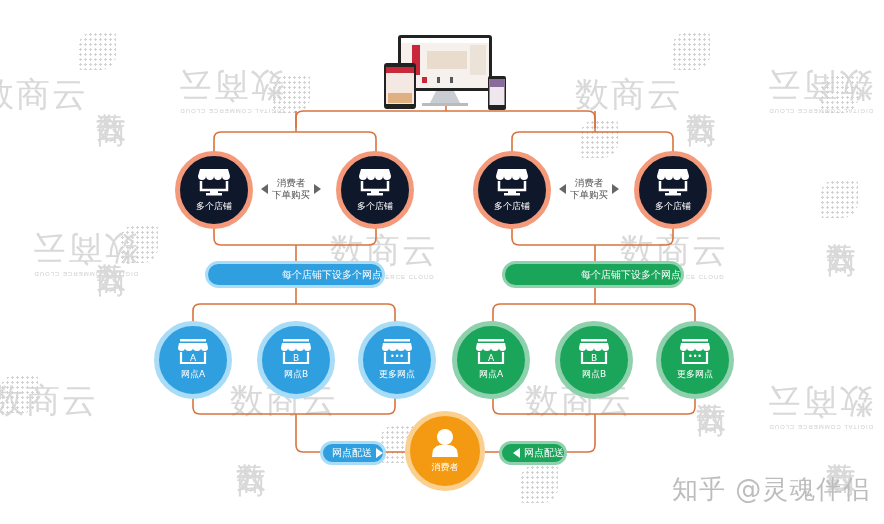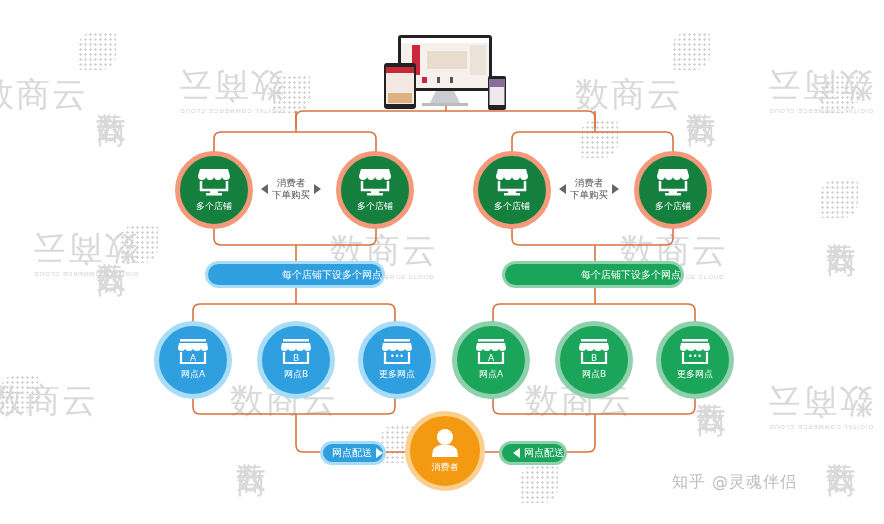--- a/index.html
+++ b/index.html
@@ -5,31 +5,31 @@
   html,body{margin:0;padding:0;background:#ffffff;}
   body{width:884px;height:524px;position:relative;overflow:hidden;font-family:"DejaVu Sans","Liberation Sans",sans-serif;}
   .wm{position:absolute;color:#d9d9d9;font-family:"DejaVu Serif","Liberation Serif",serif;font-size:34px;letter-spacing:2px;white-space:nowrap;}
   .wm small{display:block;font-family:"Liberation Sans",sans-serif;font-size:6px;letter-spacing:1px;color:#cfcfcf;}
   .wm.flip{transform:rotate(180deg);}
   .wm.vert{writing-mode:vertical-rl;}
   .dots{position:absolute;width:38px;height:38px;background-image:radial-gradient(#d3d3d3 1px,transparent 1.3px);background-size:5px 5px;border-radius:40% 10% 40% 10%;}
   svg.lines{position:absolute;left:0;top:0;}
   .node{position:absolute;border-radius:50%;display:flex;flex-direction:column;align-items:center;justify-content:center;color:#fff;box-sizing:border-box;}
   .node .lbl{font-size:9px;margin-top:3px;}
-  .shop{width:78px;height:78px;background:#15803d;border:5px solid #f49a7a;}
+  .shop{width:78px;height:78px;background:#0f172a;border:5px solid #f49a7a;}
   .blue{width:78px;height:78px;background:#2f9fe0;border:5px solid #a9dcf6;}
   .green{width:78px;height:78px;background:#1aa55a;border:5px solid #8fd1ad;}
   .consumer{width:80px;height:80px;background:#f39a12;border:5px solid #fbd08e;}
   .pill{position:absolute;height:24px;border-radius:14px;color:#fff;font-size:10px;display:flex;align-items:center;justify-content:flex-end;box-sizing:border-box;}
   .pill.blue-p{background:#2f9fe0;border:3px solid #a9dcf6;}
   .pill.green-p{background:#1aa55a;border:3px solid #8fd1ad;}
   .mid{position:absolute;font-size:9.5px;color:#555;text-align:center;line-height:12px;display:flex;align-items:center;gap:4px;}
   .tri-l{width:0;height:0;border-top:5px solid transparent;border-bottom:5px solid transparent;border-right:7px solid #666;}
   .tri-r{width:0;height:0;border-top:5px solid transparent;border-bottom:5px solid transparent;border-left:7px solid #666;}
-  .credit{position:absolute;left:672px;top:472px;font-size:16px;color:#bdbdbd;letter-spacing:1px;}
+  .credit{position:absolute;left:672px;top:472px;font-size:26px;color:#bdbdbd;letter-spacing:1px;}
   .devices{position:absolute;left:382px;top:33px;width:128px;height:80px;}
 </style>
 </head>
 <body>
 
 <div class="wm flip" style="left:176px;top:62px;"><small>DIGITAL COMMERCE CLOUD</small><span>数商云</span></div>
 <div class="wm flip" style="left:765px;top:62px;"><small>DIGITAL COMMERCE CLOUD</small><span>数商云</span></div>
 <div class="wm" style="left:575px;top:72px;"><span>数商云</span></div>
 <div class="wm" style="left:-20px;top:72px;"><span>数商云</span></div>
 <div class="wm flip" style="left:30px;top:225px;"><small>DIGITAL COMMERCE CLOUD</small><span>数商云</span></div>

